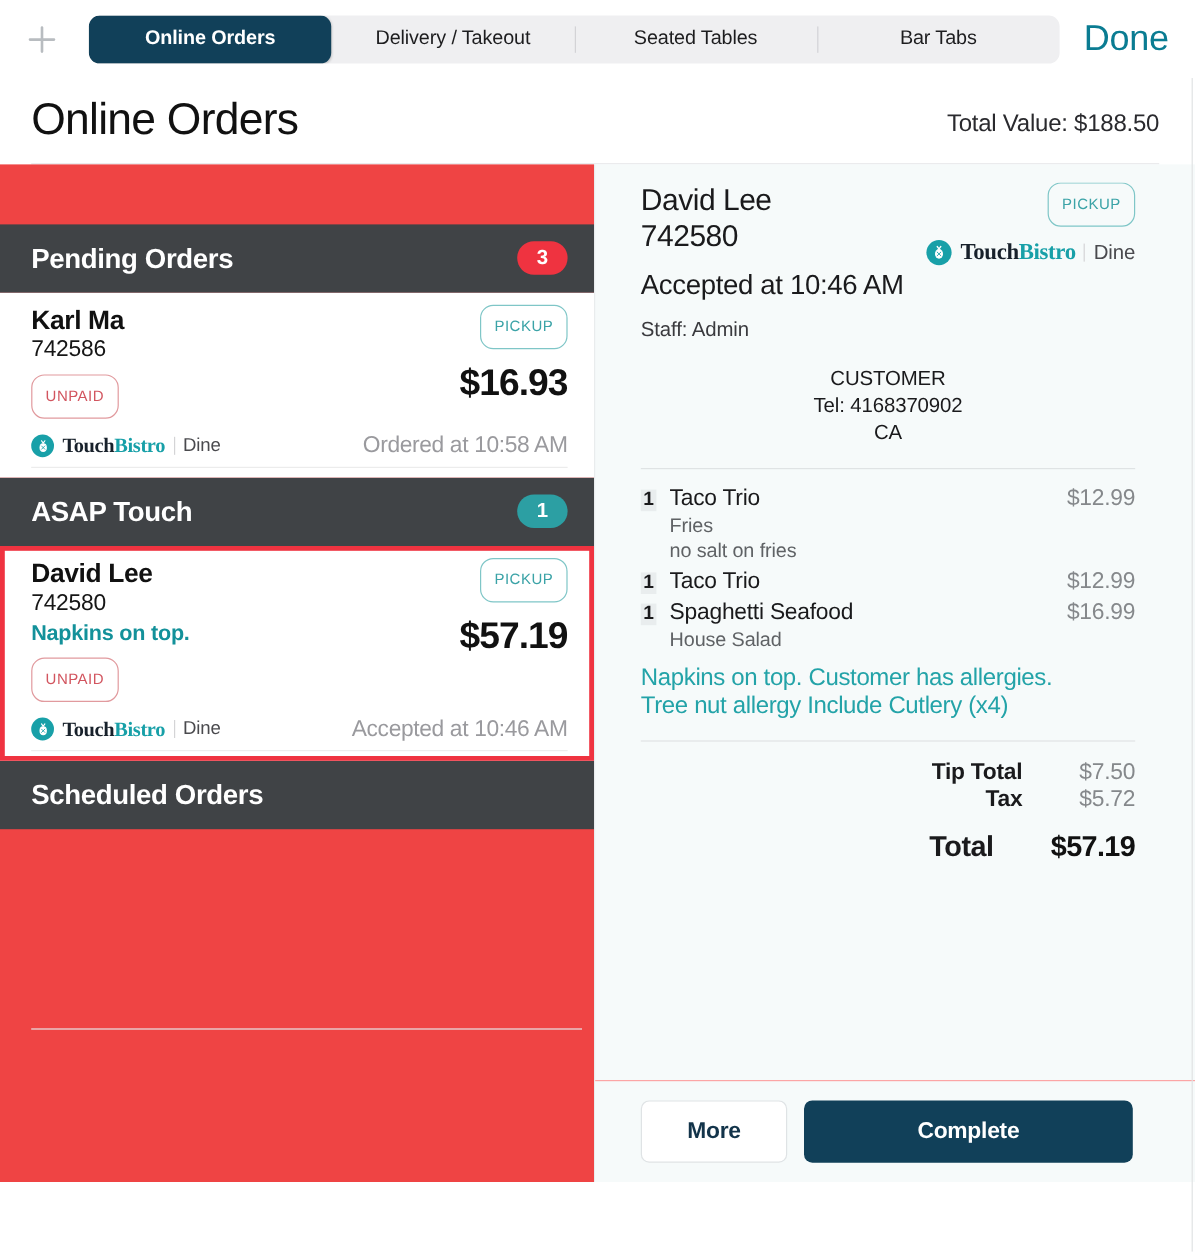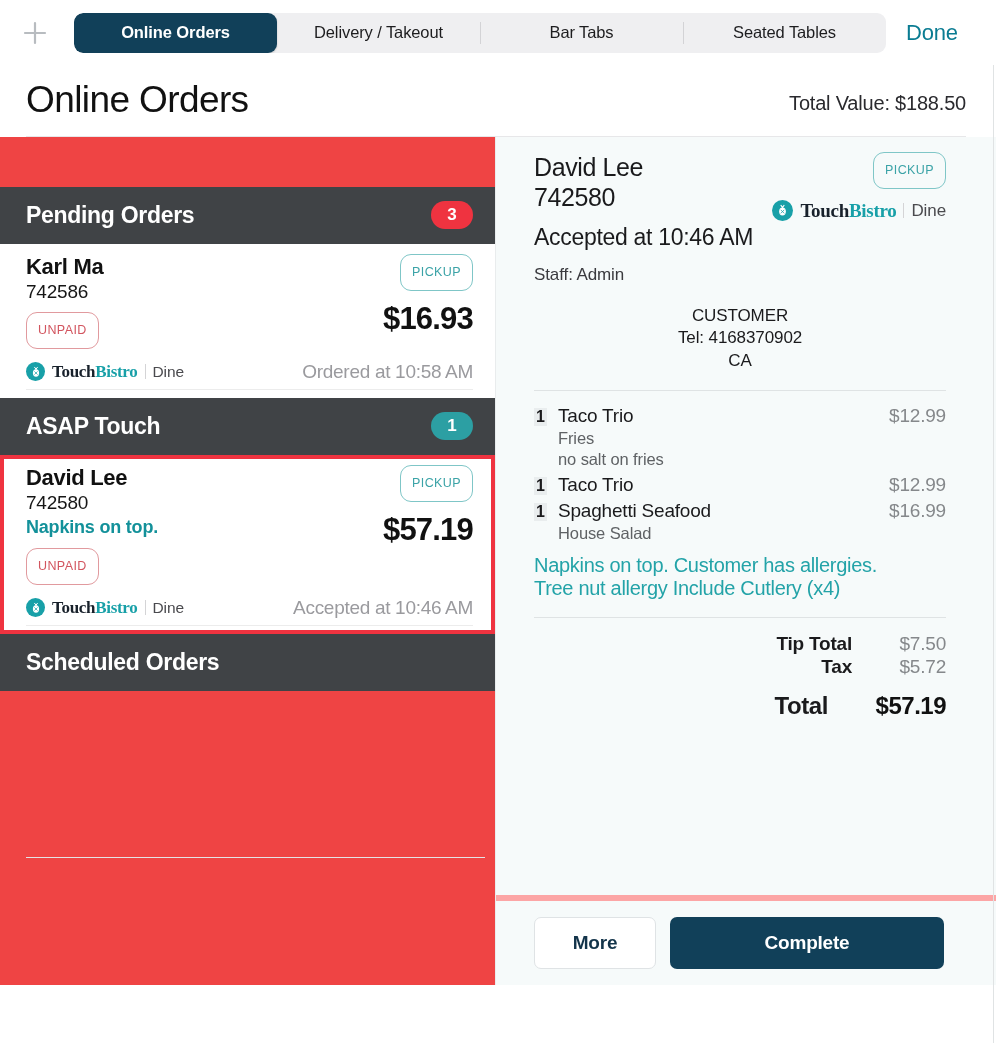--- a/index.html
+++ b/index.html
@@ -63,21 +63,21 @@
     color: #ffffff;
     border-radius: 9px;
     font-weight: 600;
     box-shadow: 0 1px 2px rgba(0,0,0,.18);
   }
   .seg-tab.active::before,
   .seg-tab.active + .seg-tab::before { display: none; }
 
   .done-btn {
     margin-left: 20px;
-    font-size: 22px;
+    font-size: 30px;
     color: #0a7c92;
     font-weight: 400;
     flex: 0 0 auto;
     letter-spacing: -0.2px;
   }
 
   
   .page-head {
     padding: 16px 30px 0 26px;
     background: #ffffff;
@@ -333,21 +333,21 @@
     line-height: 1.22;
   }
   .tot-label { font-size: 19px; color: #1a1a1c; font-weight: 600; letter-spacing: -0.2px; }
   .tot-val { font-size: 19px; color: #85888b; width: 78px; text-align: right; letter-spacing: -0.2px; }
   .tot-row.grand { margin-top: 12px; gap: 20px; }
   .tot-row.grand .tot-label { font-size: 24px; font-weight: 700; letter-spacing: -0.4px; }
   .tot-row.grand .tot-val { font-size: 24px; font-weight: 700; color: #111111; width: 98px; letter-spacing: -0.5px; }
 
   
   .action-bar {
-    border-top: 6px solid #fca5a5;
+    border-top: 1px solid #fca5a5;
     padding: 16px 52px 16px 38px;
     display: flex;
     gap: 14px;
     background: #f6fafa;
   }
   .btn {
     height: 52px;
     border-radius: 7px;
     display: flex;
     align-items: center;
@@ -389,24 +389,24 @@
   </div>
 
   <div class="segmented">
     <div class="seg-tab active">
       <span>Online Orders</span>
     </div>
     <div class="seg-tab">
       <span>Delivery / Takeout</span>
     </div>
     <div class="seg-tab">
+      <span>Seated Tables</span>
+    </div>
+    <div class="seg-tab">
       <span>Bar Tabs</span>
-    </div>
-    <div class="seg-tab">
-      <span>Seated Tables</span>
     </div>
   </div>
 
   <div class="done-btn">Done</div>
 </div>
 
 <div class="page-head">
   <div class="page-head-row">
     <div class="page-title">Online Orders</div>
     <div class="total-value">Total Value: $188.50</div>

